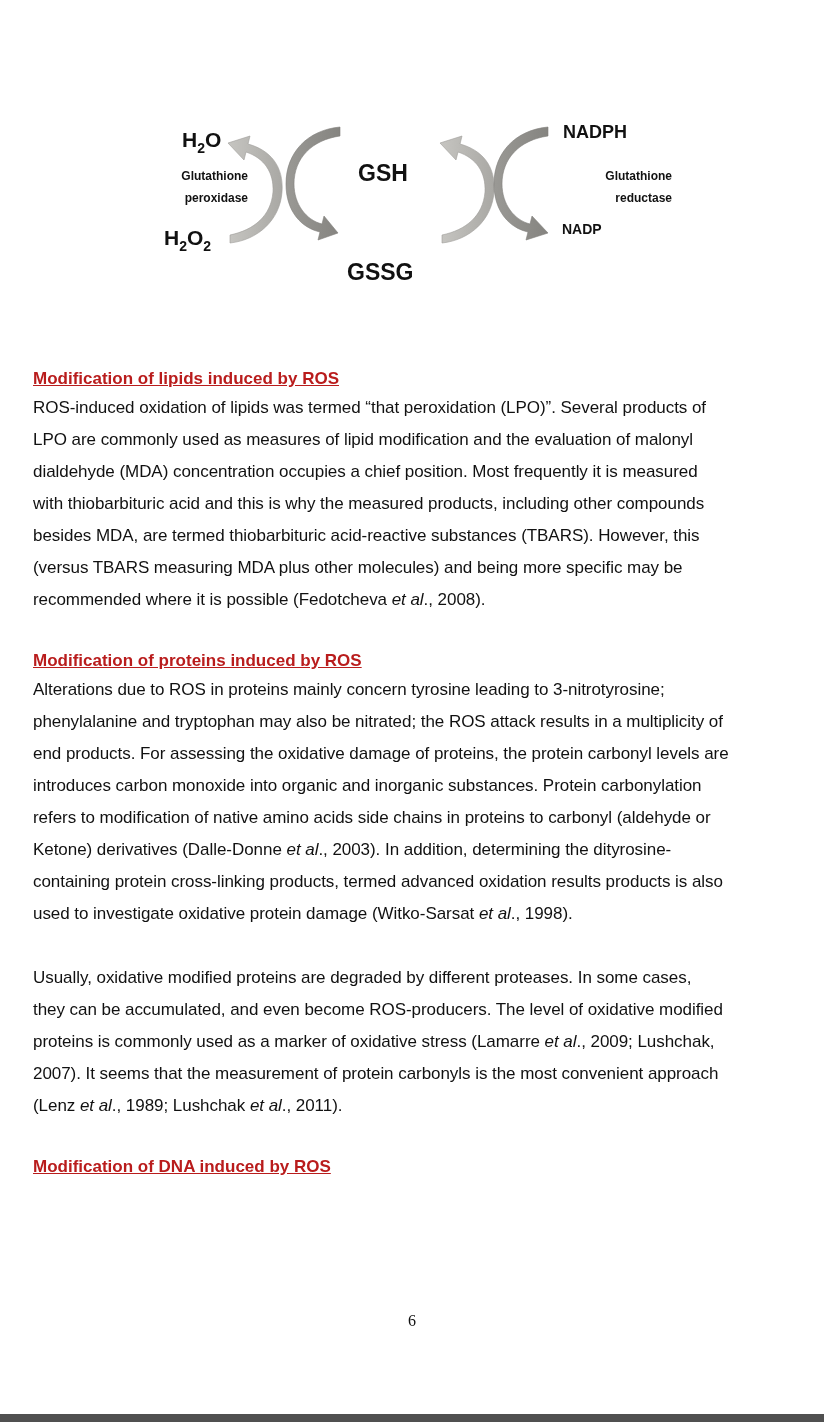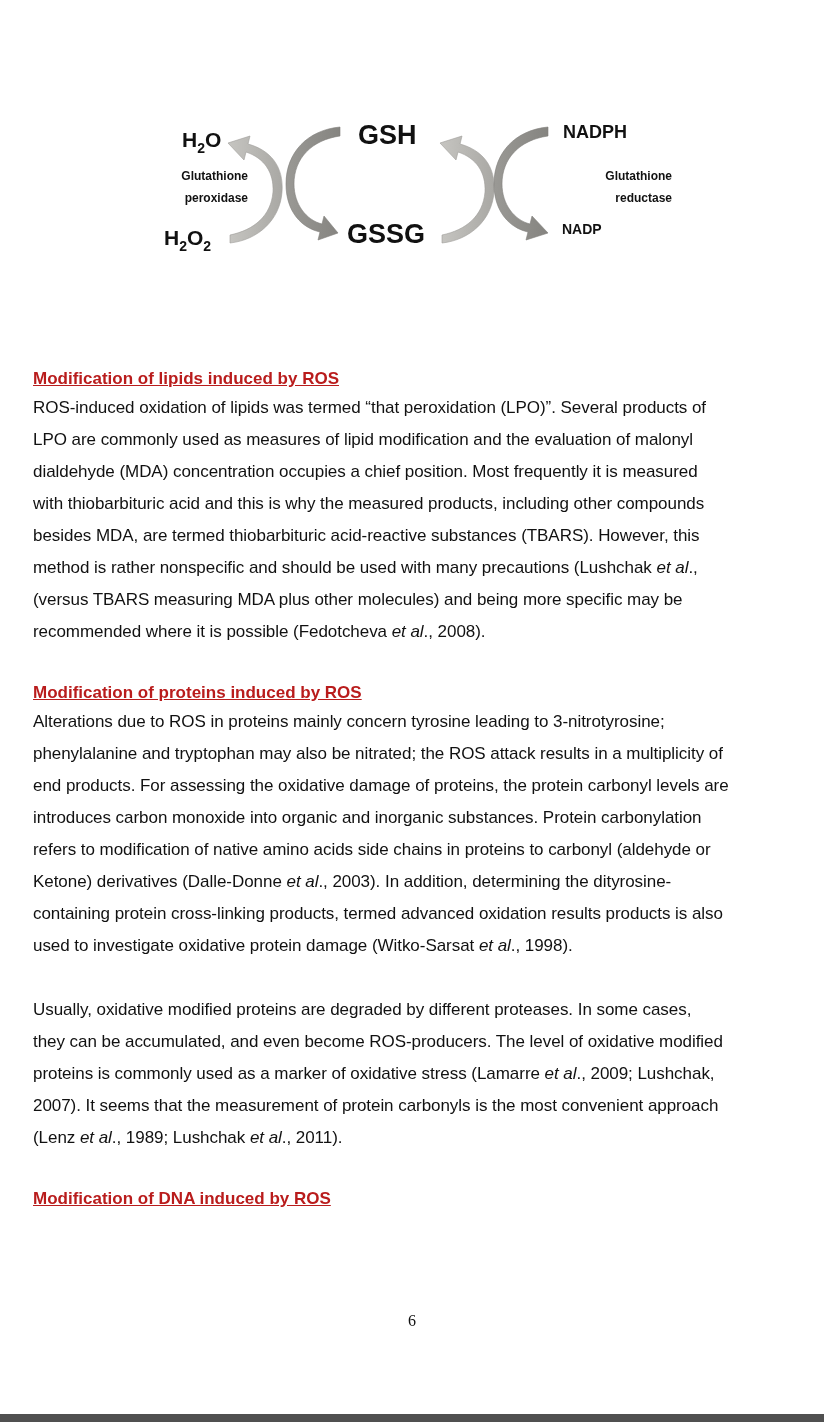--- a/index.html
+++ b/index.html
@@ -27,21 +27,21 @@
       left: 0;
       top: 0;
     }
     .dlabel {
       position: absolute;
       font-family: "Liberation Sans", sans-serif;
       font-weight: bold;
       color: #111;
       white-space: nowrap;
     }
-    .chem-big { font-size: 27px; }
+    .chem-big { font-size: 23px; margin-top: 40px; }
     .chem-mid { font-size: 21px; }
     .enzyme {
       font-size: 12px;
       text-align: right;
       line-height: 22px;
     }
     .sub { font-size: 14px; position: relative; top: 6px; }
 
     .content {
       position: absolute;
@@ -134,21 +134,20 @@
 
 <div class="content">
 
   <h3 class="heading">Modification of lipids induced by ROS</h3>
   <p class="para">
       <span class="line">ROS-induced oxidation of lipids was termed “that peroxidation (LPO)”. Several products of</span>
       <span class="line">LPO are commonly used as measures of lipid modification and the evaluation of malonyl</span>
       <span class="line">dialdehyde (MDA) concentration occupies a chief position. Most frequently it is measured</span>
       <span class="line">with thiobarbituric acid and this is why the measured products, including other compounds</span>
       <span class="line">besides MDA, are termed thiobarbituric acid-reactive substances (TBARS). However, this</span>
-      <span class="line">method is rather nonspecific and should be used with many precautions (Lushchak <i>et al</i>.,</span>
       <span class="line">(versus TBARS measuring MDA plus other molecules) and being more specific may be</span>
       <span class="line">recommended where it is possible (Fedotcheva <i>et al</i>., 2008).</span>
     </p>
 
   <div class="gap"></div>
 
   <h3 class="heading">Modification of proteins induced by ROS</h3>
   <p class="para">
       <span class="line">Alterations due to ROS in proteins mainly concern tyrosine leading to 3-nitrotyrosine;</span>
       <span class="line">phenylalanine and tryptophan may also be nitrated; the ROS attack results in a multiplicity of</span>

